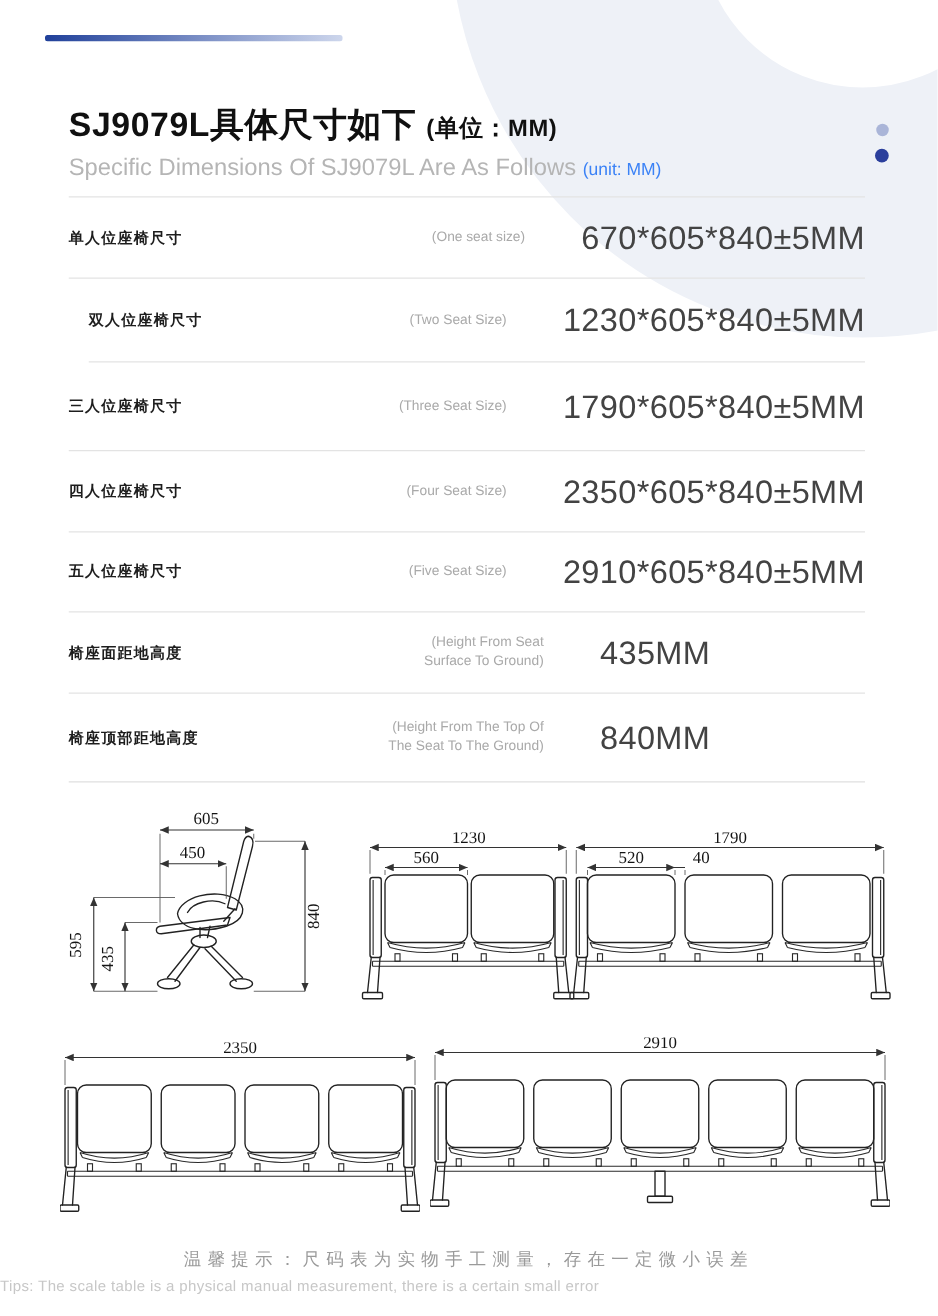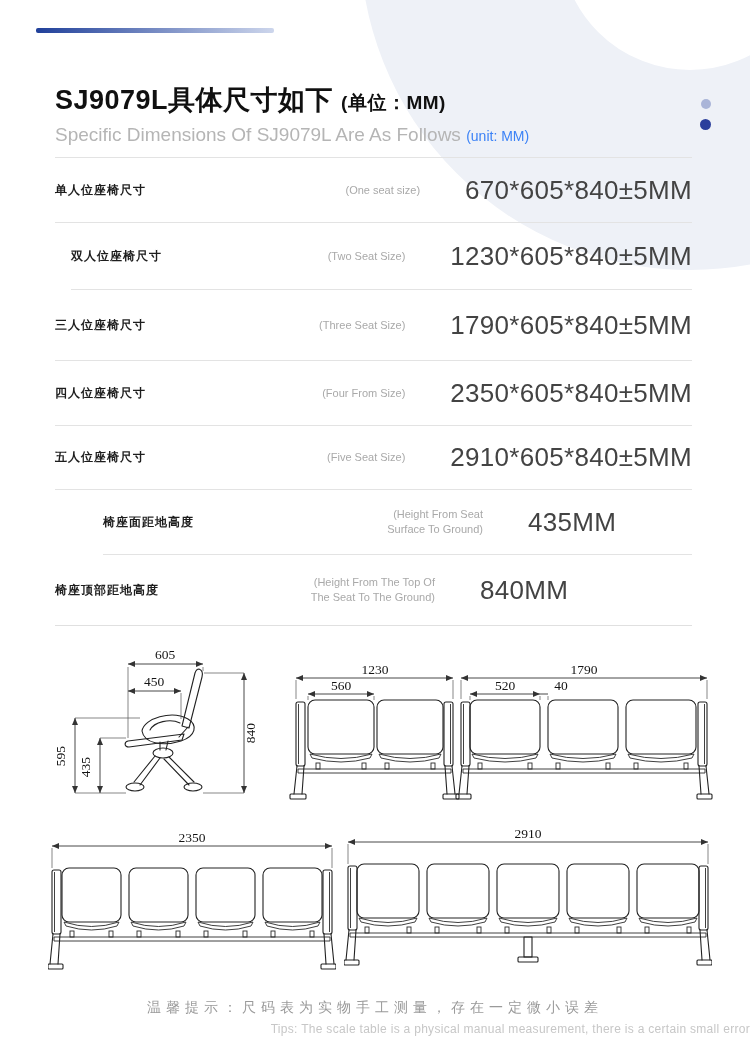--- a/index.html
+++ b/index.html
@@ -17,37 +17,37 @@
   .subtitle{position:absolute;left:55px;top:124px;font-size:19px;color:#b5b5b5;white-space:nowrap;}
   .subtitle .unit{font-size:14px;color:#3b82f6;}
   .dot{position:absolute;border-radius:50%;}
   .dot.light{left:701px;top:99px;width:10px;height:10px;background:#aab5d8;}
   .dot.dark{left:700px;top:119px;width:11px;height:11px;background:#2b3f9c;}
 
   .table{position:absolute;left:55px;top:157px;width:637px;border-top:1px solid #e3e3e3;}
   .row{display:flex;align-items:center;height:66px;border-bottom:1px solid #e3e3e3;}
   .row:nth-child(1){height:64px;} .row:nth-child(2){height:66px;margin-left:16px;}
   .row:nth-child(3){height:70px;} .row:nth-child(4){height:64px;}
-  .row:nth-child(5){height:63px;} .row:nth-child(6){height:64px;margin-left:48px;}
+  .row:nth-child(5){height:63px;} .row:nth-child(6){height:64px;}
   .row:nth-child(7){height:70px;border-bottom:1px solid #e0e0e0;}
   .row .zh{width:185px;font-size:12px;font-weight:700;color:#1d1d1d;letter-spacing:1px;}
   .row .en{width:240px;font-size:11px;color:#a9a9a9;white-space:pre-line;line-height:1.35;
            box-sizing:border-box;padding-right:45px;text-align:right;}
   .row .val{flex:1;font-size:26px;color:#434343;letter-spacing:.3px;}
 
   .draw{position:absolute;}
   .art{stroke:#222;stroke-width:1.1;fill:none;stroke-linecap:round;stroke-linejoin:round;}
   .thin{stroke:#2a2a2a;stroke-width:.9;fill:none;}
   .dim{stroke:#333;stroke-width:.9;}
   .ext{stroke:#555;stroke-width:.7;}
   .dimt{font-family:"Liberation Serif","DejaVu Serif",serif;font-size:13.5px;fill:#141414;
         text-anchor:middle;}
   .tip-zh{position:absolute;left:0;top:999px;width:750px;text-align:center;
           font-size:14px;color:#9a9a9a;letter-spacing:5px;}
-  .tip-en{position:absolute;left:0;top:1022px;width:750px;text-align:right;
+  .tip-en{position:absolute;left:0;top:1022px;width:750px;text-align:left;
           font-size:12px;color:#c7c7c7;letter-spacing:.3px;}
 </style>
 </head>
 <body>
 
 <div class="page">
 
   <div class="ring"></div>
   <div class="topline"></div>
 
@@ -72,21 +72,21 @@
       <div class="en">(Two Seat Size)</div>
       <div class="val">1230*605*840±5MM</div>
     </div>
     <div class="row">
       <div class="zh">三人位座椅尺寸</div>
       <div class="en">(Three Seat Size)</div>
       <div class="val">1790*605*840±5MM</div>
     </div>
     <div class="row">
       <div class="zh">四人位座椅尺寸</div>
-      <div class="en">(Four From Size)</div>
+      <div class="en">(Four Seat Size)</div>
       <div class="val">2350*605*840±5MM</div>
     </div>
     <div class="row">
       <div class="zh">五人位座椅尺寸</div>
       <div class="en">(Five Seat Size)</div>
       <div class="val">2910*605*840±5MM</div>
     </div>
     <div class="row">
       <div class="zh">椅座面距地高度</div>
       <div class="en">(Height From Seat

